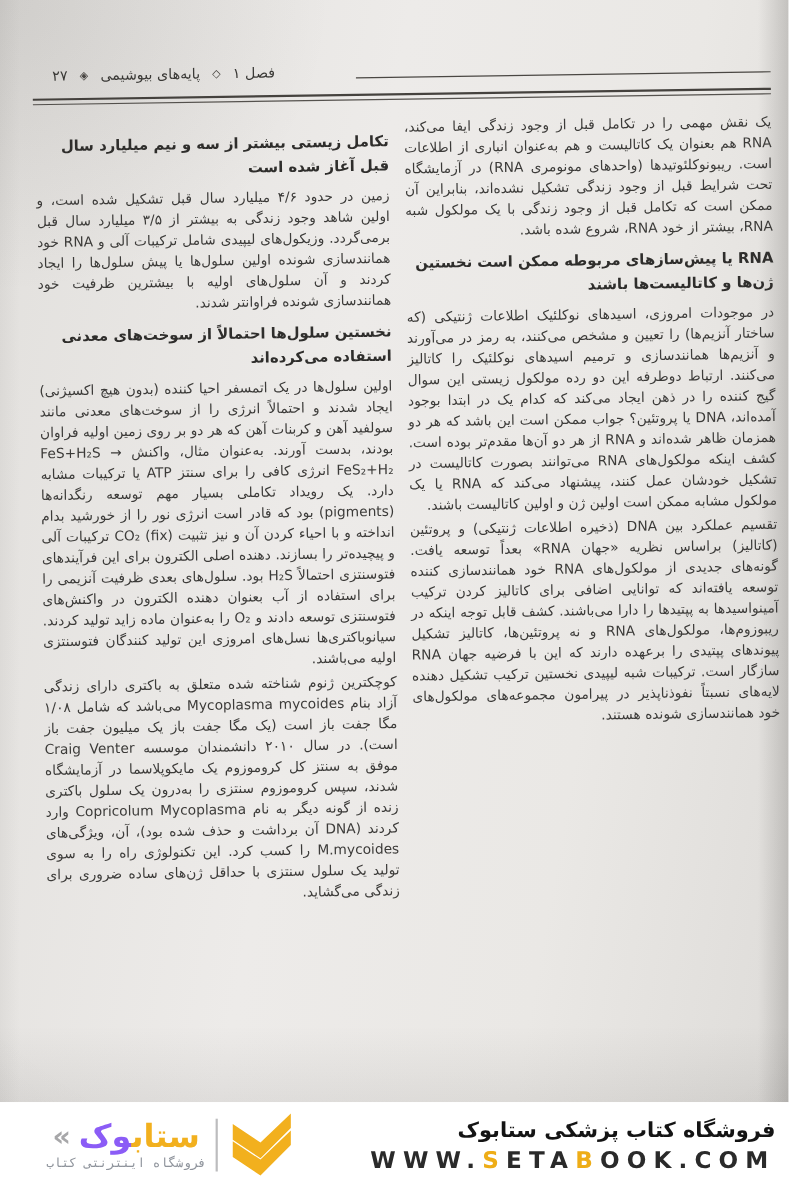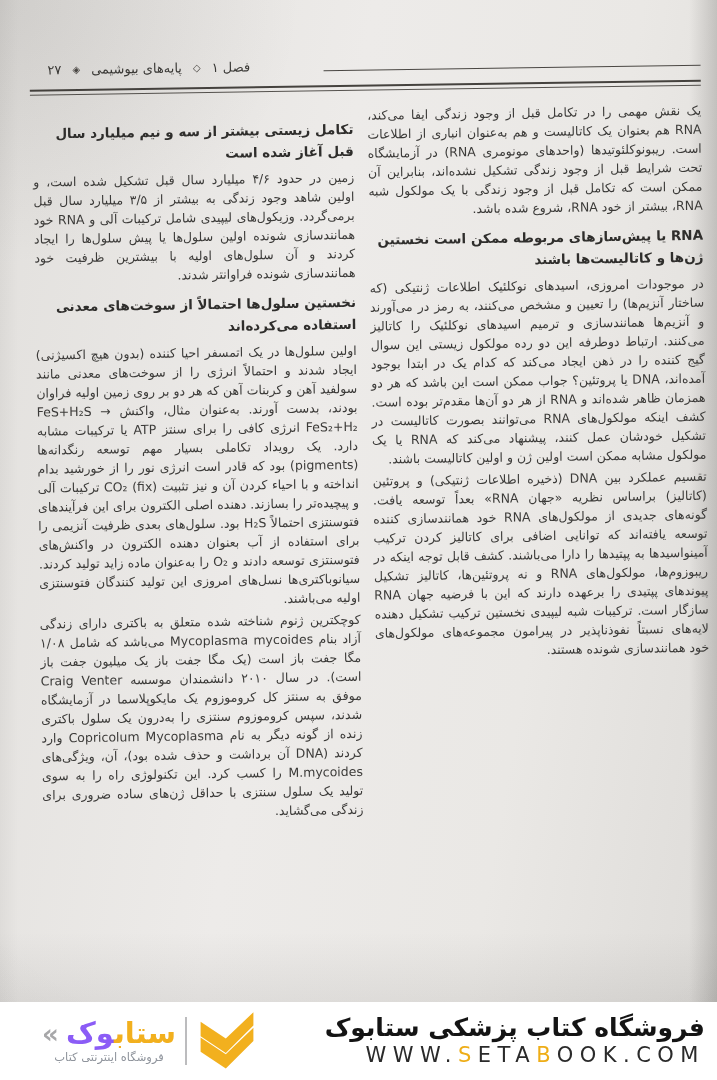--- a/index.html
+++ b/index.html
@@ -79,32 +79,32 @@
     position:relative;direction:rtl;font-weight:bold;font-size:29px;line-height:30px;
     padding-left:24px;letter-spacing:0;
   }
   .wm-gold{color:#f2b01e;}
   .wm-gray{color:#8b5cf6;}
   .wm-chev{
     position:absolute;left:0;top:1px;direction:ltr;color:#a7a7a9;
     font-size:26px;font-weight:bold;
   }
   .tagline{
-    direction:rtl;font-size:11.5px;color:#8f949c;margin-top:2px;white-space:nowrap;
+    direction:rtl;font-size:11.5px;color:#8f949c;margin-top:2px;white-space:nowrap;font-family:Liberation Mono, monospace;
   }
   .logo-divider{width:2px;height:48px;background:#bcbcbe;}
   .emblem{width:62px;height:60px;display:block;}
 
   .store{display:flex;flex-direction:column;align-items:flex-end;}
   .store-title{
-    direction:rtl;font-size:25px;font-weight:bold;color:#141414;line-height:24px;
+    direction:rtl;font-size:19px;font-weight:bold;color:#141414;line-height:24px;
     white-space:nowrap;
   }
   .site{
-    font-size:21px;font-weight:normal;color:#2a2a2a;letter-spacing:6.5px;
+    font-size:21px;font-weight:bold;color:#2a2a2a;letter-spacing:6.5px;
     margin-top:3px;white-space:nowrap;
   }
   .site .gold{color:#eead17;}
 </style>
 </head>
 <body>
 
 <div class="stage">
 
   <div class="paper">

